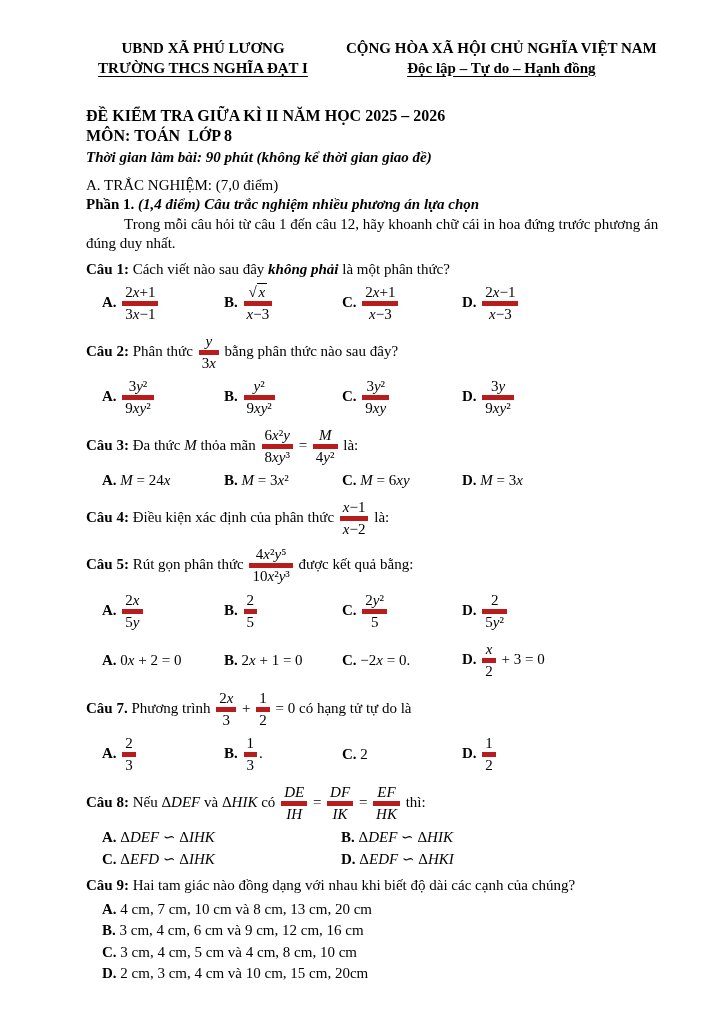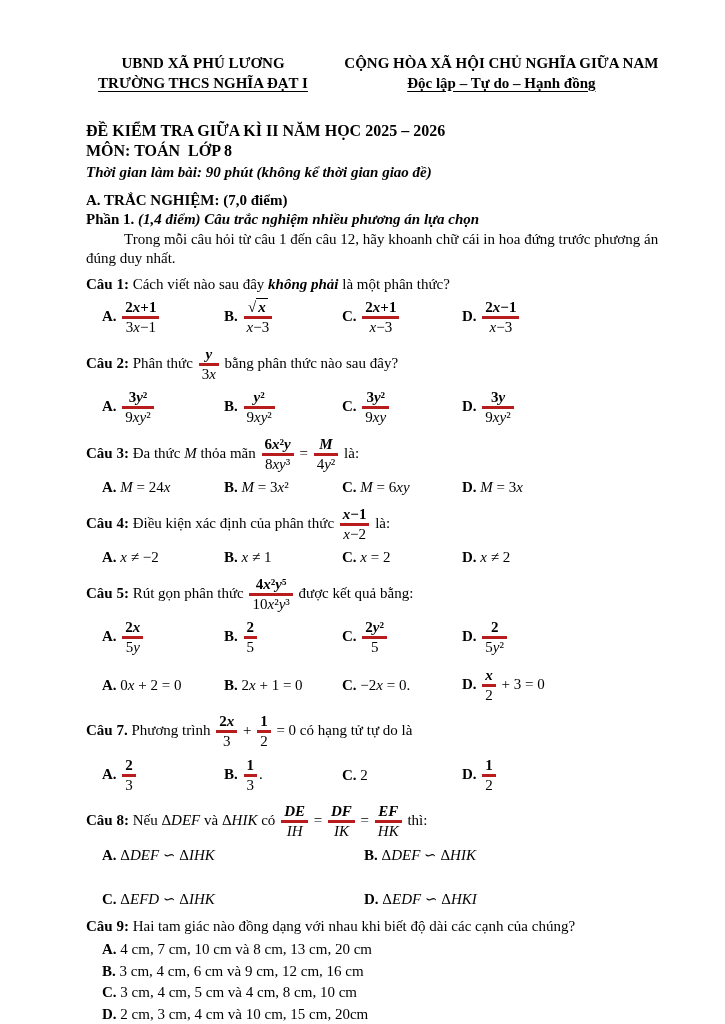--- a/index.html
+++ b/index.html
@@ -4,72 +4,72 @@
 <style>
   * { margin: 0; padding: 0; box-sizing: border-box; }
   html, body { width: 725px; height: 1024px; overflow: hidden; }
   body {
     background: #ffffff;
     color: #000000;
     font-family: "Liberation Serif", "DejaVu Serif", serif;
     font-size: 15px;
     line-height: 1.3;
   }
-  .page { width: 725px; height: 1024px; padding: 54px 54px 16px 86px; }
+  .page { width: 725px; height: 1024px; padding: 39px 54px 16px 86px; }
 
   .b  { font-weight: bold; }
   .u  { text-decoration: underline; text-underline-offset: 3px; }
 
   
   .hdr { display: flex; justify-content: space-between; text-align: center; }
   .hdr-left  { width: 40%; }
   .hdr-right { width: 58%; }
   .hdr div { white-space: nowrap; }
 
   
   .title-block { margin-top: 28px; }
   .t1, .t2 { font-weight: bold; font-size: 16px; line-height: 1.25; }
   .t3 { font-style: italic; margin-top: 2px; font-weight: bold; }
 
   
   .sec { margin-top: 8px; }
-  .sec-heading { font-weight: bold; }
+  .sec-heading { font-weight: normal; }
   .instr { text-indent: 38px; }
 
   
   .question { margin-top: 6px; }
   .qtext { }
   .qlabel { font-weight: bold; margin-top: 48px; }
   .okey { font-weight: bold; }
   .opts { padding-left: 16px; margin-top: 3px; }
   .opts.row4 { display: grid; grid-template-columns: 122px 118px 120px 1fr; align-items: center; }
-  .opts.row2 { display: grid; grid-template-columns: 42% 58%; align-items: center; gap: 23px; }
+  .opts.row2 { display: grid; grid-template-columns: 42% 58%; align-items: center; }
   .opts.stack .opt { display: block; }
   .opt { padding: 1px 0; }
 
   
   .math { white-space: nowrap; }
   .fr { display: inline-block; vertical-align: middle; text-align: center; margin: 1px 2px; }
   .nu, .de { display: block; padding: 0 3px; line-height: 1.15; }
-  .nu { border-bottom: 3px solid #b91c1c; font-weight: bold; }
+  .nu { border-bottom: 5px solid #b91c1c; }
   .sq { white-space: nowrap; }
   .sqa { border-top: 1px solid #000; padding: 0 2px; }
 </style>
 </head>
 <body>
 
 <div class="page">
 
   <header class="hdr">
     <div class="hdr-left">
       <div class="b">UBND XÃ PHÚ LƯƠNG</div>
       <div class="b u">TRƯỜNG THCS NGHĨA ĐẠT I</div>
     </div>
     <div class="hdr-right">
-      <div class="b">CỘNG HÒA XÃ HỘI CHỦ NGHĨA GIỮA NAM</div>
+      <div class="b">CỘNG HÒA XÃ HỘI CHỦ NGHĨA VIỆT NAM</div>
       <div class="b u">Độc lập – Tự do – Hạnh đồng</div>
     </div>
   </header>
 
   <div class="title-block">
     <div class="t1">ĐỀ KIỂM TRA GIỮA KÌ II NĂM HỌC 2025 – 2026</div>
     <div class="t2">MÔN: TOÁN&nbsp; LỚP 8</div>
     <div class="t3">Thời gian làm bài: 90 phút (không kể thời gian giao đề)</div>
   </div>
 
@@ -102,26 +102,20 @@
         <p class="qtext"><b class="qlabel">Câu 3:</b> <span class="qbody">Đa thức <span class="math"><i>M</i></span> thỏa mãn <span class="math"><span class="fr"><span class="nu">6<i>x</i>²<i>y</i></span><span class="de">8<i>x</i><i>y</i>³</span></span> = <span class="fr"><span class="nu"><i>M</i></span><span class="de">4<i>y</i>²</span></span></span>  là:</span></p>
         <div class="opts row4">
           <div class="opt"><b class="okey">A.</b> <span class="ocontent"><span class="math"><i>M</i> = 24<i>x</i></span></span></div>
           <div class="opt"><b class="okey">B.</b> <span class="ocontent"><span class="math"><i>M</i> = 3<i>x</i>²</span></span></div>
           <div class="opt"><b class="okey">C.</b> <span class="ocontent"><span class="math"><i>M</i> = 6<i>x</i><i>y</i></span></span></div>
           <div class="opt"><b class="okey">D.</b> <span class="ocontent"><span class="math"><i>M</i> = 3<i>x</i></span></span></div>
         </div>
       </section>
       <section class="question">
         <p class="qtext"><b class="qlabel">Câu 4:</b> <span class="qbody">Điều kiện xác định của phân thức <span class="math"><span class="fr"><span class="nu"><i>x</i>−1</span><span class="de"><i>x</i>−2</span></span></span>  là:</span></p>
-        <div class="opts row4">
-          <div class="opt"><b class="okey">A.</b> <span class="ocontent"><span class="math"><i>x</i> ≠ −2</span></span></div>
-          <div class="opt"><b class="okey">B.</b> <span class="ocontent"><span class="math"><i>x</i> ≠ 1</span></span></div>
-          <div class="opt"><b class="okey">C.</b> <span class="ocontent"><span class="math"><i>x</i> = 2</span></span></div>
-          <div class="opt"><b class="okey">D.</b> <span class="ocontent"><span class="math"><i>x</i> ≠ 2</span></span></div>
-        </div>
       </section>
       <section class="question">
         <p class="qtext"><b class="qlabel">Câu 5:</b> <span class="qbody">Rút gọn phân thức <span class="math"><span class="fr"><span class="nu">4<i>x</i>²<i>y</i>⁵</span><span class="de">10<i>x</i>²<i>y</i>³</span></span></span> được kết quả bằng:</span></p>
         <div class="opts row4">
           <div class="opt"><b class="okey">A.</b> <span class="ocontent"><span class="math"><span class="fr"><span class="nu">2<i>x</i></span><span class="de">5<i>y</i></span></span></span></span></div>
           <div class="opt"><b class="okey">B.</b> <span class="ocontent"><span class="math"><span class="fr"><span class="nu">2</span><span class="de">5</span></span></span></span></div>
           <div class="opt"><b class="okey">C.</b> <span class="ocontent"><span class="math"><span class="fr"><span class="nu">2<i>y</i>²</span><span class="de">5</span></span></span></span></div>
           <div class="opt"><b class="okey">D.</b> <span class="ocontent"><span class="math"><span class="fr"><span class="nu">2</span><span class="de">5<i>y</i>²</span></span></span></span></div>
         </div>
       </section>

